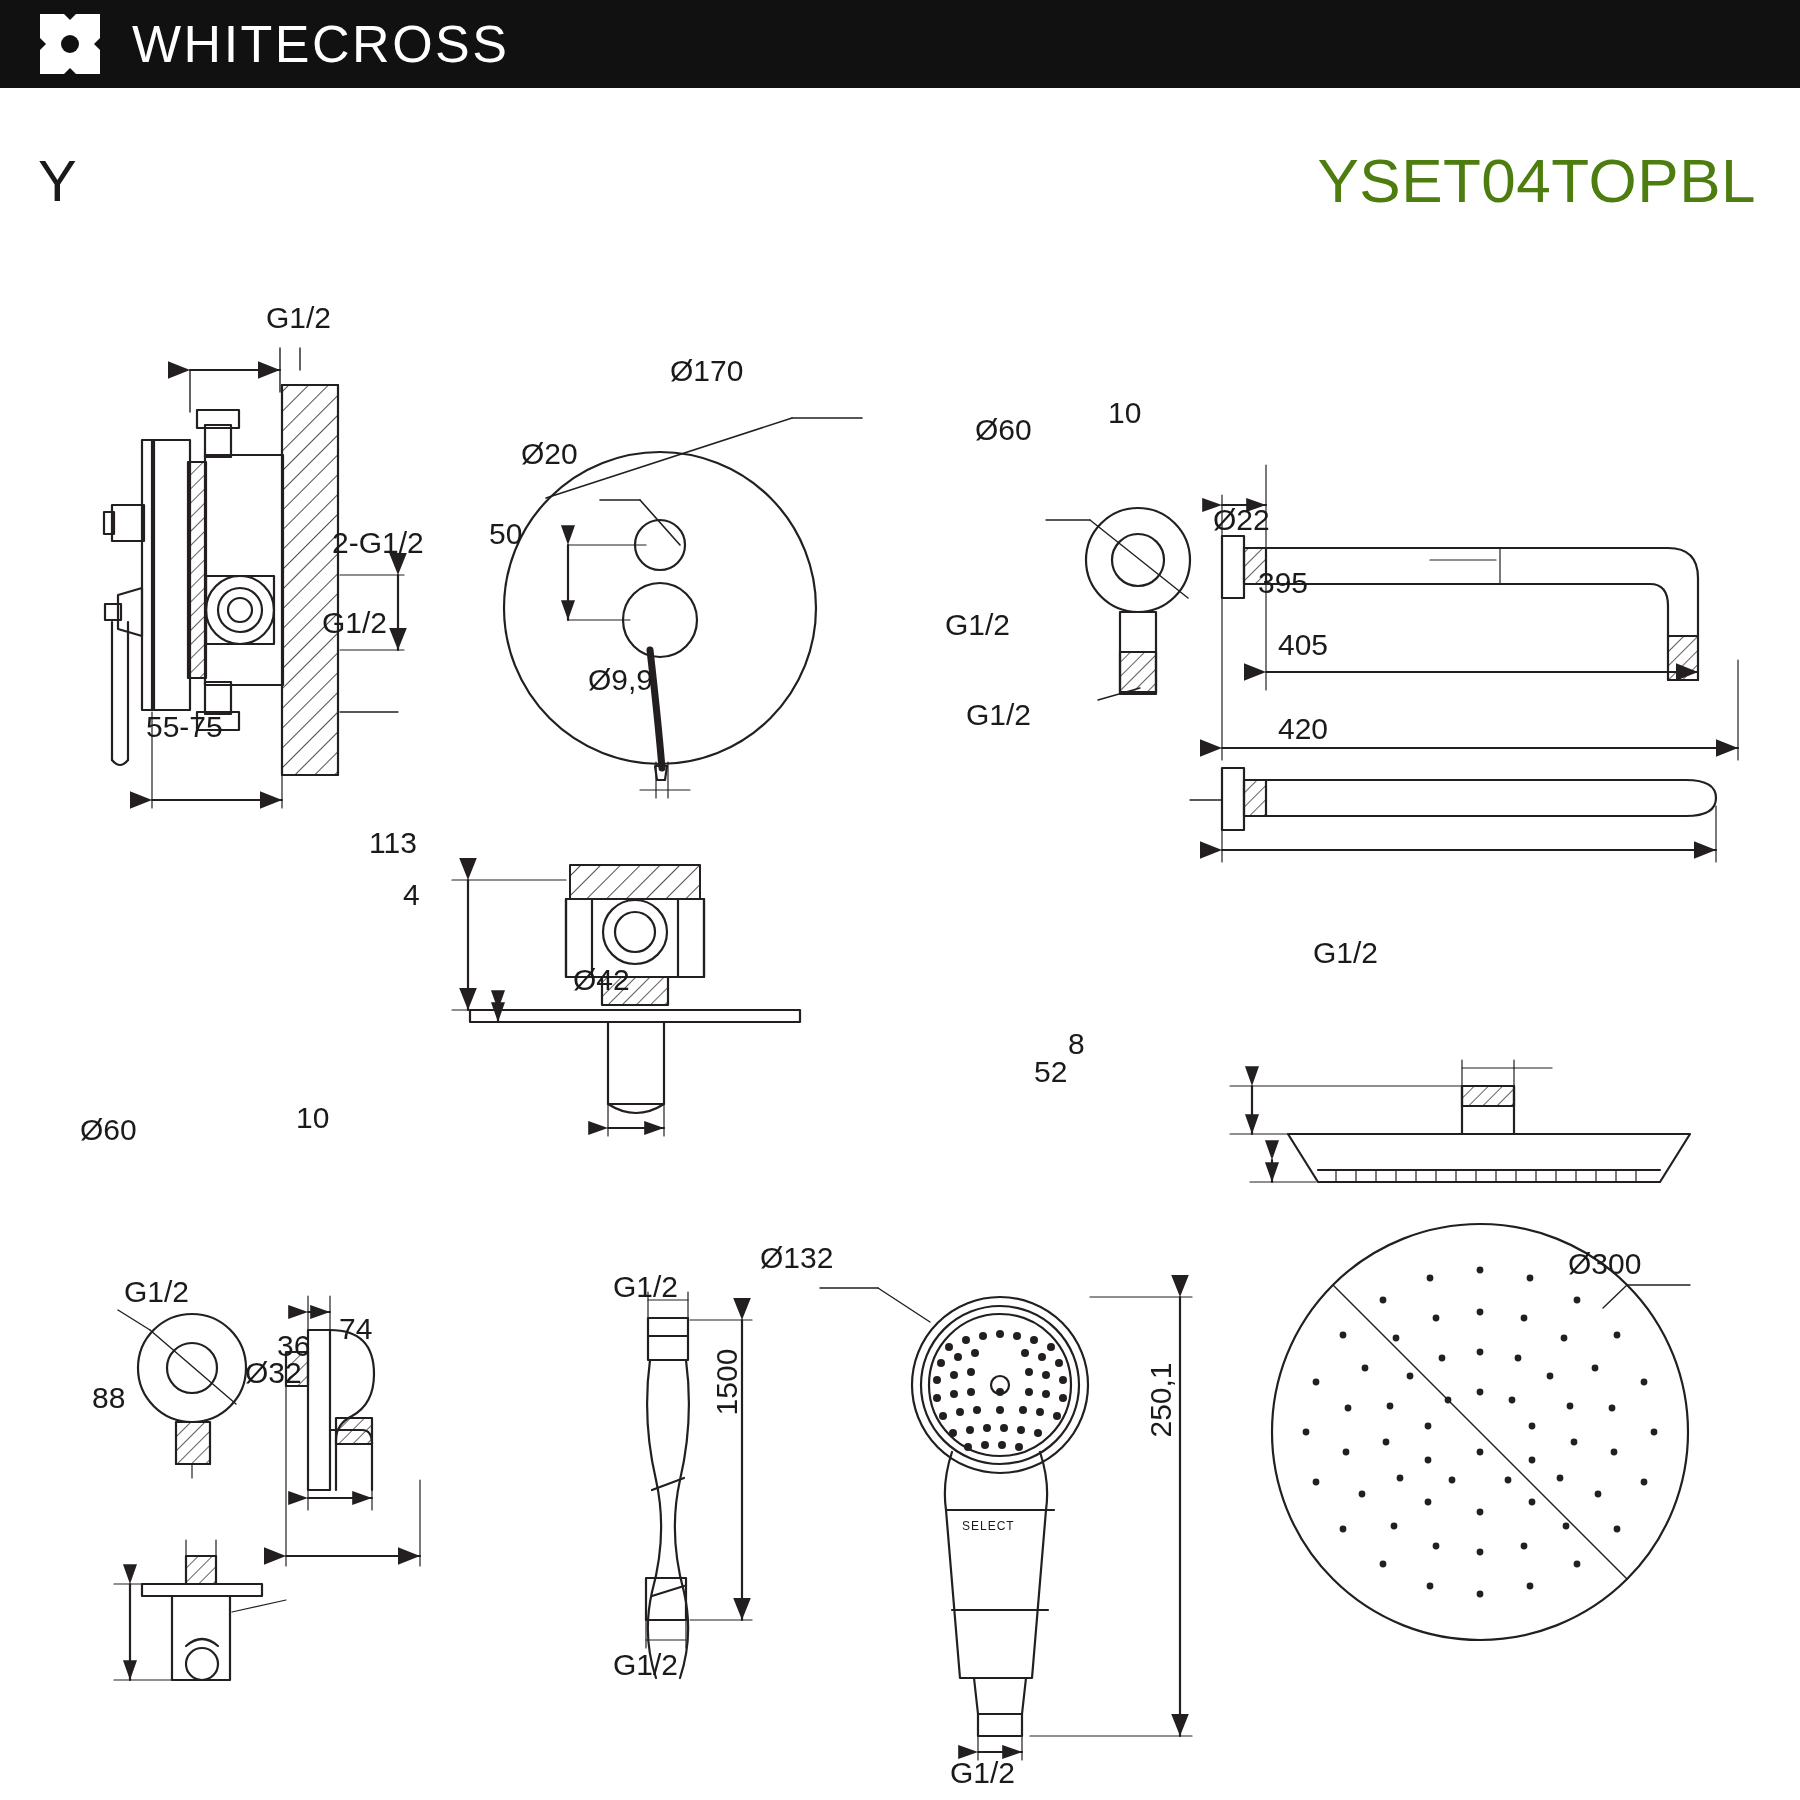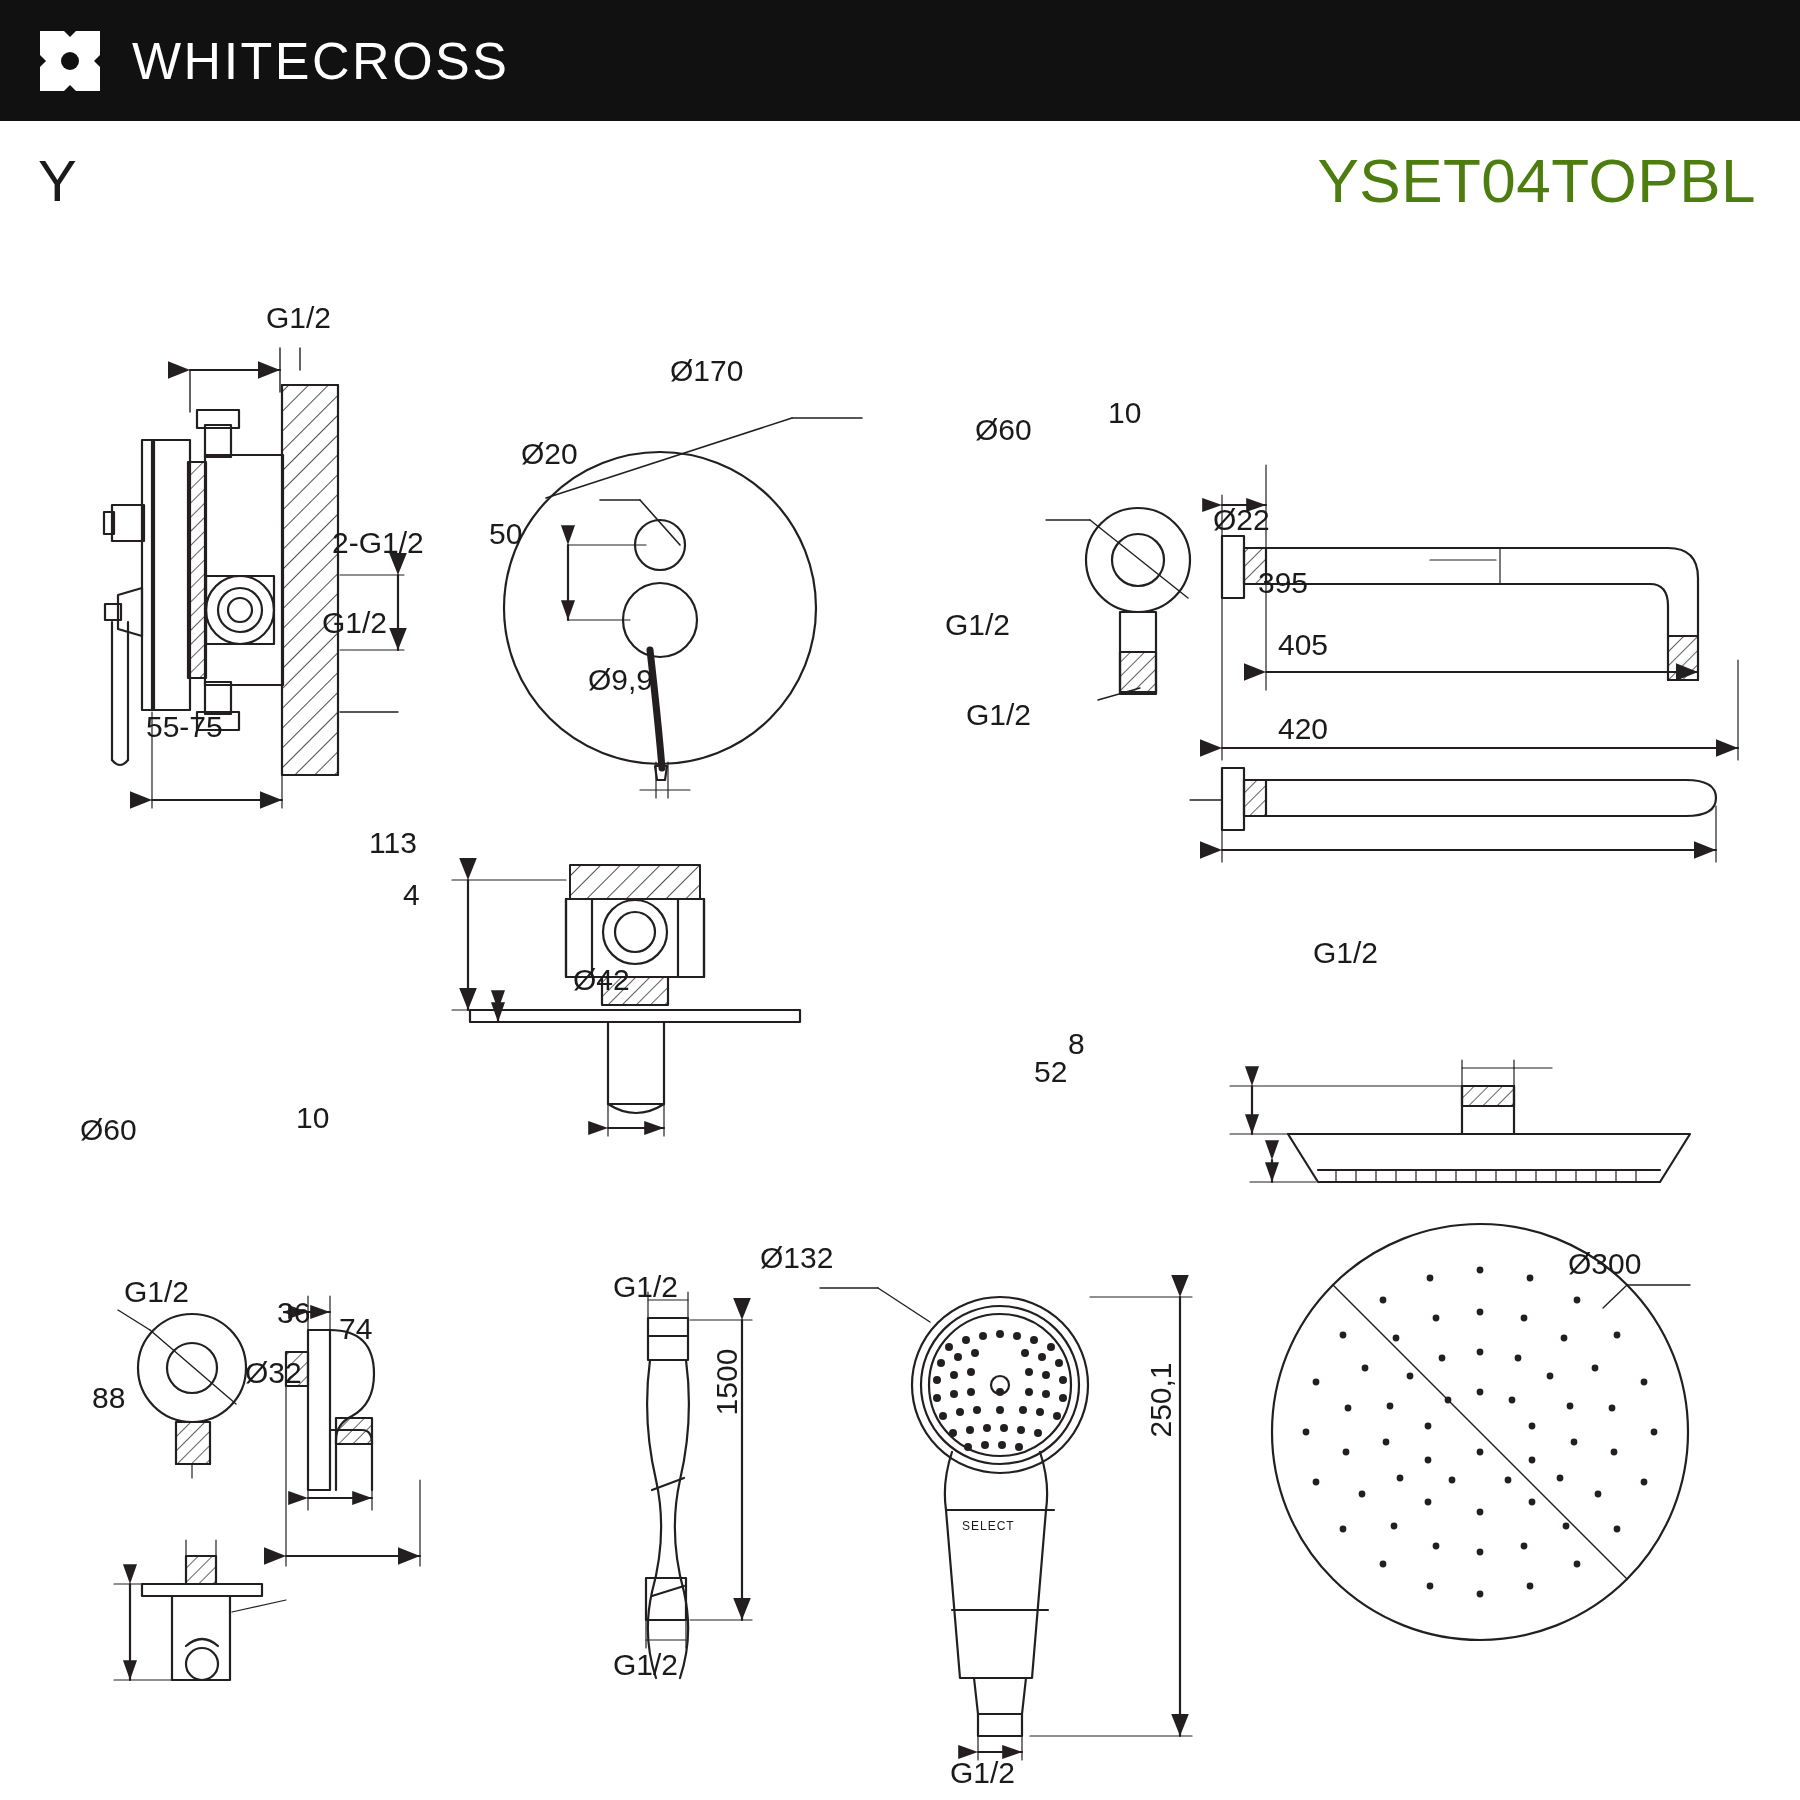--- a/index.html
+++ b/index.html
@@ -14,21 +14,21 @@
     color: #1a1a1a;
     position: relative;
     overflow: hidden;
   }
 
   
   #brand-bar {
     position: absolute;
     left: 0; top: 0;
     width: 1800px;
-    height: 121px;
+    height: 88px;
     background: #111111;
     display: flex;
     align-items: center;
   }
   #brand-logo-mark {
     margin-left: 34px;
     width: 72px;
     height: 72px;
     position: relative;
   }
@@ -553,21 +553,21 @@
 <div class="dim-label" style="left:966px; top:700px;">G1/2</div>
 <div class="dim-label" style="left:1278px; top:714px;">420</div>
 
 <div class="dim-label" style="left:1313px; top:938px;">G1/2</div>
 <div class="dim-label" style="left:1034px; top:1009px;margin-top:48px;">52</div>
 <div class="dim-label" style="left:1068px; top:1029px;">8</div>
 
 <div class="dim-label" style="left:80px; top:1115px;">Ø60</div>
 <div class="dim-label" style="left:296px; top:1103px;">10</div>
 <div class="dim-label" style="left:124px; top:1277px;">G1/2</div>
-<div class="dim-label" style="left:277px; top:1298px;">36</div>
+<div class="dim-label" style="left:277px; top:1331px;">36</div>
 <div class="dim-label" style="left:303px; top:1314px;margin-left:36px;">74</div>
 <div class="dim-label" style="left:92px;  top:1383px;">88</div>
 <div class="dim-label" style="left:245px; top:1358px;">Ø32</div>
 
 <div class="dim-label" style="left:613px; top:1272px;">G1/2</div>
 <div class="dim-label vert" style="left:742px; top:1382px; transform: rotate(-90deg) translate(-50%, -100%);">1500</div>
 <div class="dim-label" style="left:613px; top:1650px;">G1/2</div>
 
 <div class="dim-label" style="left:760px; top:1243px;">Ø132</div>
 <div class="dim-label vert" style="left:1176px; top:1400px; transform: rotate(-90deg) translate(-50%, -100%);">250,1</div>

